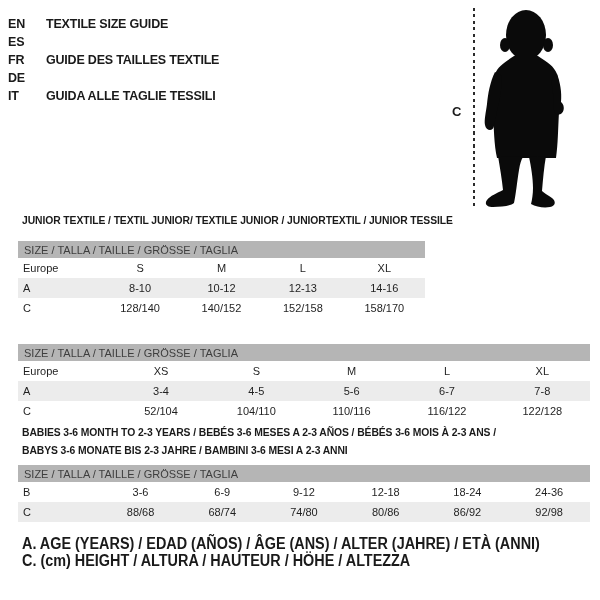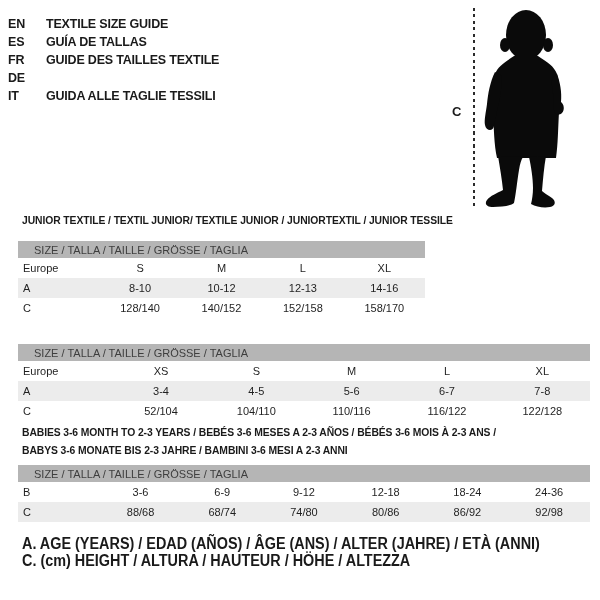--- a/index.html
+++ b/index.html
@@ -20,21 +20,21 @@
   .c-label{position:absolute;left:452px;top:104px;font-weight:bold;font-size:13px;}
   .baby-svg{position:absolute;left:481px;top:8px;}
 
   
   .sec-title{position:absolute;left:22px;font-weight:bold;font-size:11.5px;line-height:18px;letter-spacing:-0.1px;white-space:nowrap;}
 
   
   table.size-table{position:absolute;border-collapse:collapse;table-layout:fixed;}
   table.size-table td{font-size:11px;height:20px;padding:0;text-align:center;color:#1f1f1f;white-space:nowrap;overflow:hidden;}
   table.size-table td.lbl{text-align:left;padding-left:5px;}
-  table.size-table tr.bar td{background:#b5b5b5;color:#3e3e3e;text-align:left;padding-left:16px;height:17px;}
+  table.size-table tr.bar td{background:#b5b5b5;color:#3e3e3e;text-align:left;padding-left:6px;height:17px;}
   table.size-table tr.stripe td{background:#ececec;}
   col.c-label{width:55px;}
 
   .t-junior{left:18px;top:241px;width:407px;}
   .t-children{left:18px;top:344px;width:572px;}
   .t-babies{left:18px;top:465px;width:572px;}
 
   
   .footnotes{position:absolute;left:22px;top:536px;font-weight:bold;font-size:16px;line-height:16.5px;}
 </style>
@@ -43,21 +43,20 @@
 
 <div class="page">
 
   <div class="langs">
     <div class="lang-row">
       <span class="lang-code">EN</span>
       <span class="lang-label">TEXTILE SIZE GUIDE</span>
     </div>
     <div class="lang-row">
       <span class="lang-code">ES</span>
-      <span class="lang-label">GUÍA DE TALLAS</span>
     </div>
     <div class="lang-row">
       <span class="lang-code">FR</span>
       <span class="lang-label">GUIDE DES TAILLES TEXTILE</span>
     </div>
     <div class="lang-row">
       <span class="lang-code">DE</span>
     </div>
     <div class="lang-row">
       <span class="lang-code">IT</span>

